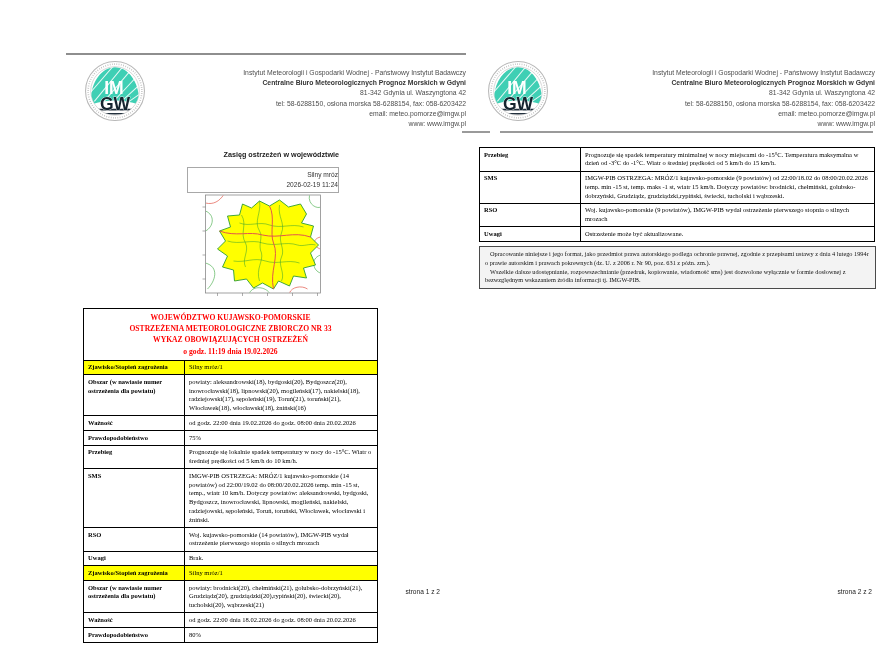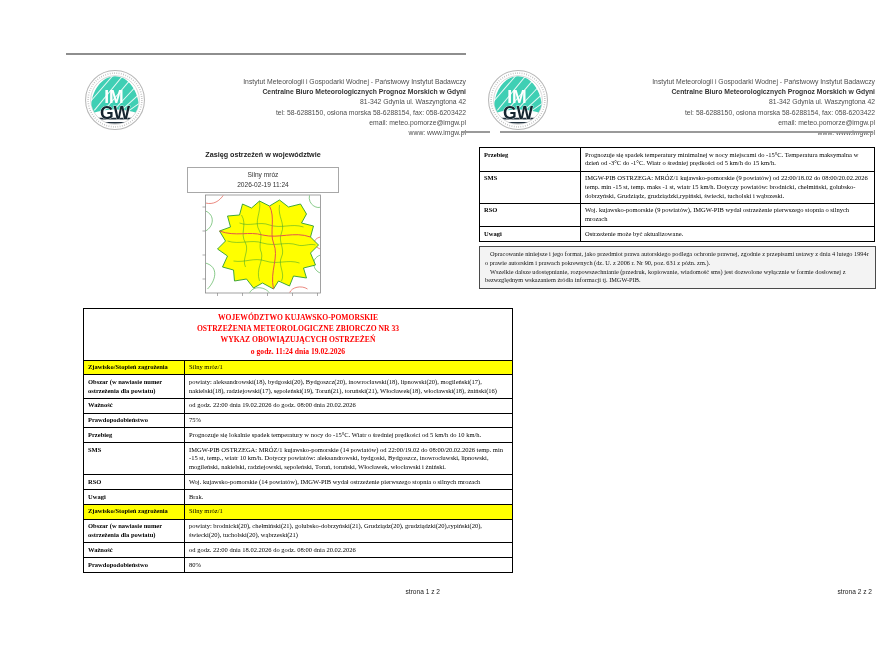--- a/index.html
+++ b/index.html
@@ -5,35 +5,35 @@
   html,body{margin:0;padding:0;background:#ffffff;}
   body{width:890px;height:668px;position:relative;overflow:hidden;
        font-family:"Liberation Serif",serif;color:#000;}
   .page{position:absolute;top:0;height:668px;}
   #page-1{left:66px;width:400px;}
   #page-2{left:462px;width:413px;}
 
   .top-rule{position:absolute;left:0;top:53px;width:400px;height:2px;background:#8e8e8e;}
   .rule-seg{position:absolute;top:131px;height:1.5px;background:#9a9a9a;}
 
-  .brand{position:absolute;left:0;top:69px;width:100%;display:flex;align-items:flex-start;}
+  .brand{position:absolute;left:0;top:60px;width:100%;display:flex;align-items:flex-start;}
   .logo{width:62px;height:62px;flex:0 0 62px;}
   .hdr-text{flex:1;text-align:right;font-family:"Liberation Sans",sans-serif;
             font-size:6.8px;line-height:1.5;color:#4d4d4d;padding-top:8px;}
   .hdr-text .b{font-weight:bold;color:#353535;}
 
-  .map-section{position:absolute;left:121px;top:150px;width:152px;text-align:center;}
+  .map-section{position:absolute;left:121px;top:150px;width:152px;text-align:right;}
   .map-title{font-family:"Liberation Sans",sans-serif;font-weight:bold;font-size:7.2px;color:#222;white-space:nowrap;}
   .map-caption{margin-top:8px;border:1px solid #a8a8a8;padding:2px 0 3px 0;
                font-family:"Liberation Sans",sans-serif;font-size:6.6px;line-height:1.45;color:#333;}
   .map-plot{display:block;margin-top:0px;}
 
   .warn-table{position:absolute;border-collapse:collapse;background:#fff;
               font-size:6.5px;line-height:1.35;}
-  #page-1 .warn-table{left:17px;top:308px;width:430px;border-radius:8px;}
+  #page-1 .warn-table{left:17px;top:308px;width:295px;border-radius:8px;}
   #page-2 .warn-table{left:17px;top:147px;width:396px;}
   .warn-table td{border:1px solid #000;padding:2.5px 4px;vertical-align:top;}
   .warn-table td.lbl{width:92px;font-weight:bold;}
   .warn-table tr.hl td{background:#ffff00;}
   .tbl-title{ text-align:center;color:#ff0000;font-weight:bold;font-size:7.6px;line-height:1.5;padding:4px 2px;}
 
   .copyright{position:absolute;left:17px;top:246px;width:385px;border:1.5px solid #4a4a4a;
              background:#f3f3f3;padding:3px 5px;font-size:6.3px;line-height:1.4;color:#111;}
   .copyright p{margin:0;text-indent:5px;}
 
@@ -122,21 +122,21 @@
     </svg>
   </div>
 
   <table class="warn-table">
     <tbody>
       <tr>
         <td class="tbl-title" colspan="2">
           <div>WOJEWÓDZTWO KUJAWSKO-POMORSKIE</div>
           <div>OSTRZEŻENIA METEOROLOGICZNE  ZBIORCZO  NR 33</div>
           <div>WYKAZ  OBOWIĄZUJĄCYCH OSTRZEŻEŃ</div>
-          <div>o godz. 11:24 dnia 19.02.2026</div>
+          <div>o godz. 11:19 dnia 19.02.2026</div>
         </td>
       </tr>
     </tbody>
     <tbody>
 
     <tr class="hl">
           <td class="lbl">Zjawisko/Stopień zagrożenia</td>
           <td>Silny mróz/1</td>
         </tr>
         <tr>

